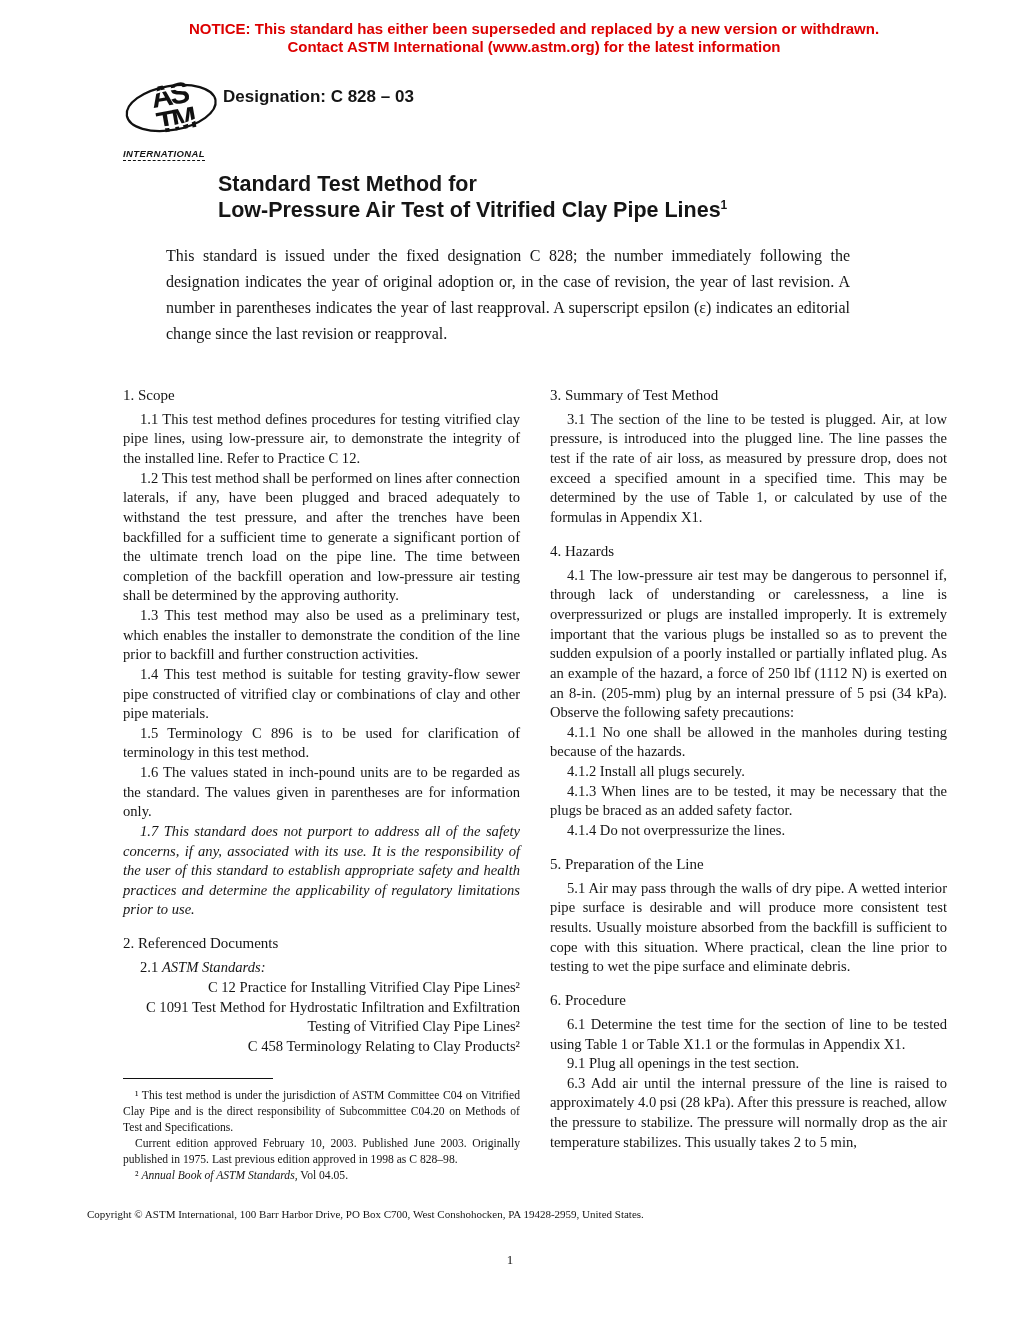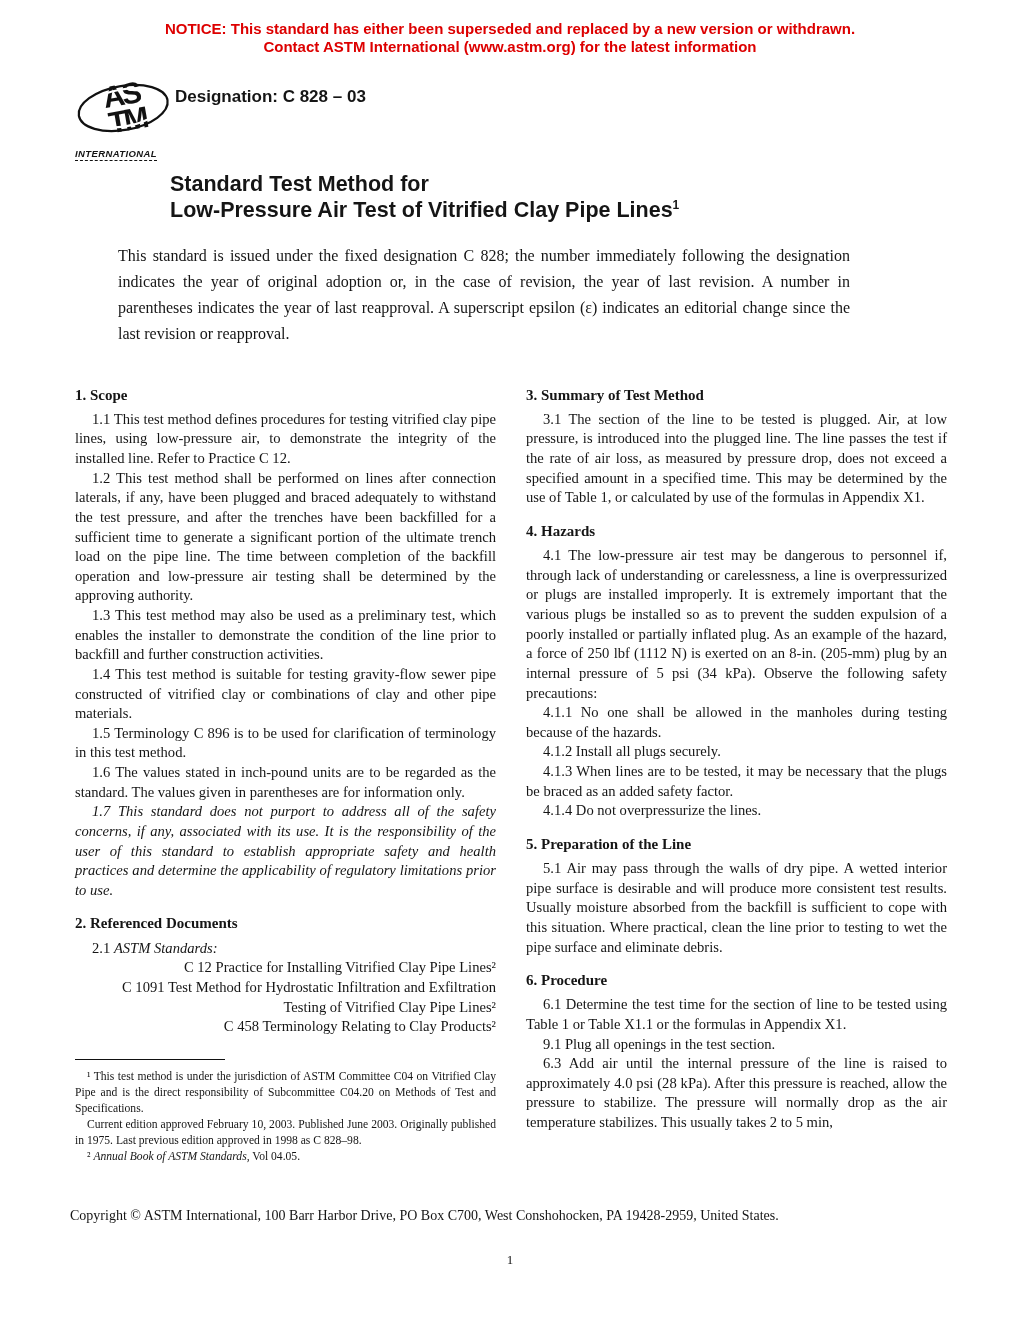--- a/index.html
+++ b/index.html
@@ -4,20 +4,21 @@
 <style>
   html,body{margin:0;padding:0;background:#ffffff;}
   .page{
     position:relative;
     width:1020px;height:1320px;
     background:#ffffff;
     font-family:"Liberation Serif", serif;
     color:#151515;
     overflow:hidden;
     box-sizing:border-box;
+    padding-left:48px;
   }
   
   .notice{
     padding-top:20px;
     text-align:center;
     font-family:"Liberation Sans", sans-serif;
     font-weight:bold;
     font-size:15px;
     line-height:1.22;
     color:#dd0000;
@@ -65,21 +66,21 @@
   
   .columns{
     display:flex;
     gap:30px;
     margin:38px 73px 0 75px;
   }
   .col{width:421px;font-size:14.6px;line-height:1.345;text-align:justify;}
   h3.sec{
     font-size:15px;
     margin:13px 0 5px 0;
-    font-weight:bold;
+    font-weight:normal;
   }
   .col .first{margin-top:0;}
   .col p{margin:0;text-indent:17px;}
   .col p.italic{font-style:italic;}
   .ref{
     margin:0;
     padding-left:30px;
     text-indent:-16px !important;
     text-align:right;
   }
@@ -89,22 +90,22 @@
   .fn-sep{
     width:150px;height:0;
     border-top:1.3px solid #111;
     margin:22px 0 9px 0;
   }
   .footnotes{font-size:11.6px;line-height:1.38;text-align:justify;}
   .footnotes p{margin:0;text-indent:12px;}
   
   .copyright{
     position:absolute;
-    left:70px;top:1208px;
-    font-size:14px;
+    left:87px;top:1208px;
+    font-size:11px;
   }
   .page-num{
     position:absolute;
     left:0;right:0;top:1252px;
     text-align:center;
     font-size:13px;
   }
 </style>
 </head>
 <body>

